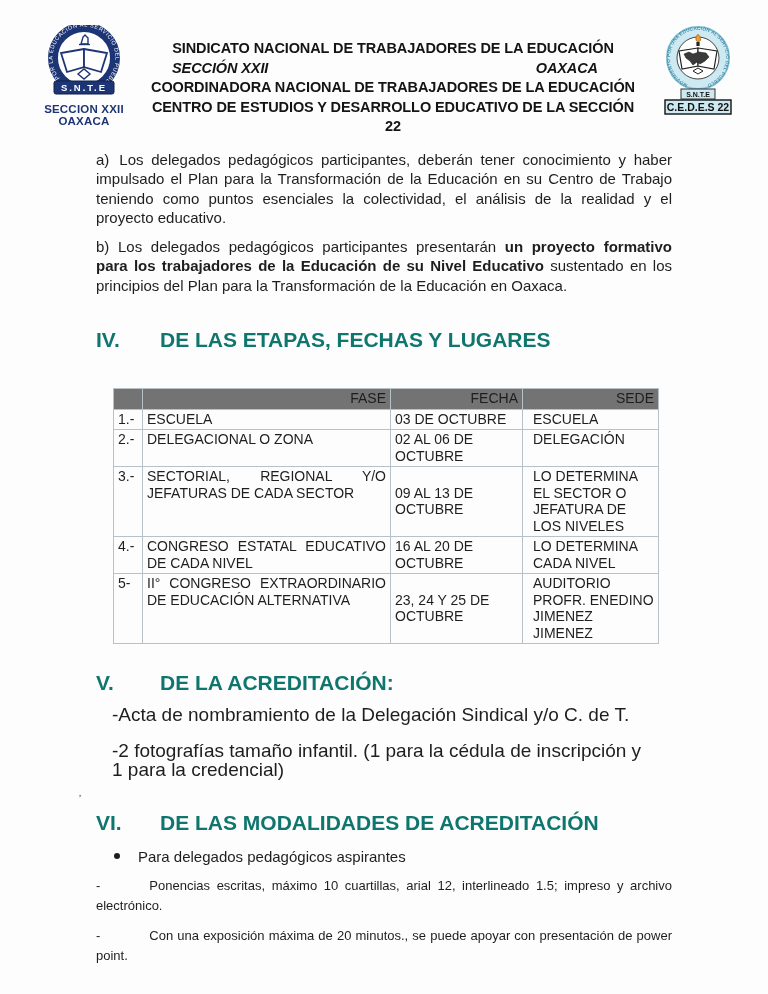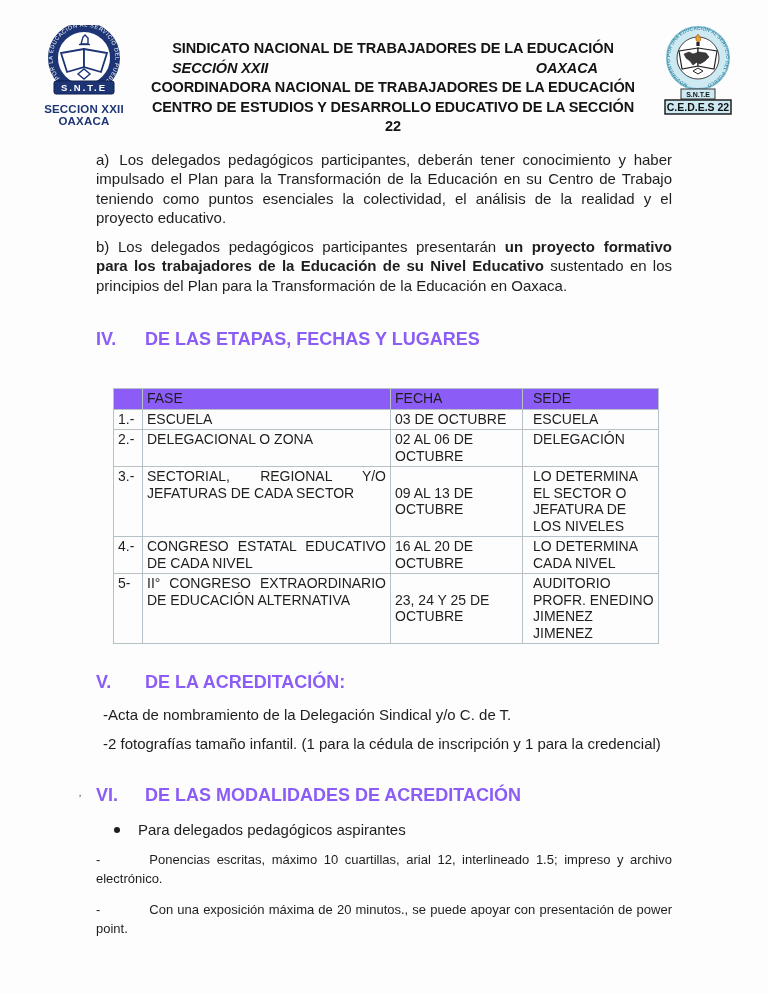--- a/index.html
+++ b/index.html
@@ -39,21 +39,21 @@
   .content{margin:0 96px;width:576px;}
   .para{
     font-size:15px;line-height:19.5px;text-align:justify;margin:0;
   }
   .para-a{margin-top:13px;}
   .para-b{margin-top:9px;}
   .marker-a{margin-right:10px;}
   .bold{font-weight:bold;}
 
   .sec-head{
-    display:flex;font-weight:bold;font-size:18px;line-height:19px;color:#8b5cf6;
+    display:flex;font-weight:bold;font-size:21px;line-height:19px;color:#0f766e;gap:15px;
   }
   .sec-head .sec-num{width:49px;flex:0 0 49px;}
   .sec4{margin-top:35px;}
   .sec5{margin-top:29px;}
   .sec6{margin-top:33px;}
 
   
   .etapas-table{
     margin:39px 0 0 17px;
     border-collapse:collapse;
@@ -62,27 +62,27 @@
     table-layout:fixed;
   }
   .etapas-table td,.etapas-table th{
     border:1px solid #b7c2c8;
     padding:1px 4px 2px 4px;
     vertical-align:top;
     text-align:left;
     font-weight:normal;
     overflow:hidden;
   }
-  .etapas-table thead th{background:#8b5cf6;}
+  .etapas-table thead th{background:#737373;text-align:right;}
   .etapas-table .c-sede{padding-left:10px;}
   .etapas-table .c-fase{text-align:justify;}
   .etapas-table .v-mid{vertical-align:middle;}
 
   
-  .acr-item{font-size:15px;line-height:19.5px;margin:7px;}
+  .acr-item{font-size:19px;line-height:19.5px;margin:16px;}
   .acr-1{margin-top:13px;}
   .acr-2{margin-top:9px;}
 
   .bullet-line{
     display:flex;align-items:center;margin-top:15px;
     font-size:15px;line-height:19.5px;
   }
   .bullet-dot{
     width:6px;height:6px;border-radius:50%;background:#1e1e1e;
     margin:0 18px 0 18px;flex:0 0 6px;

